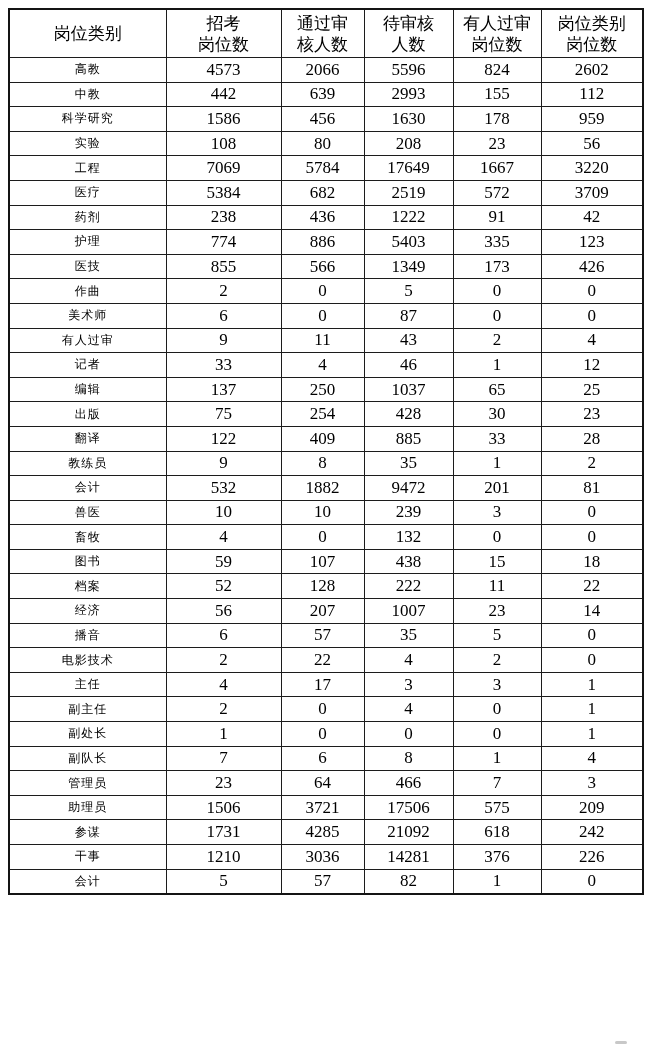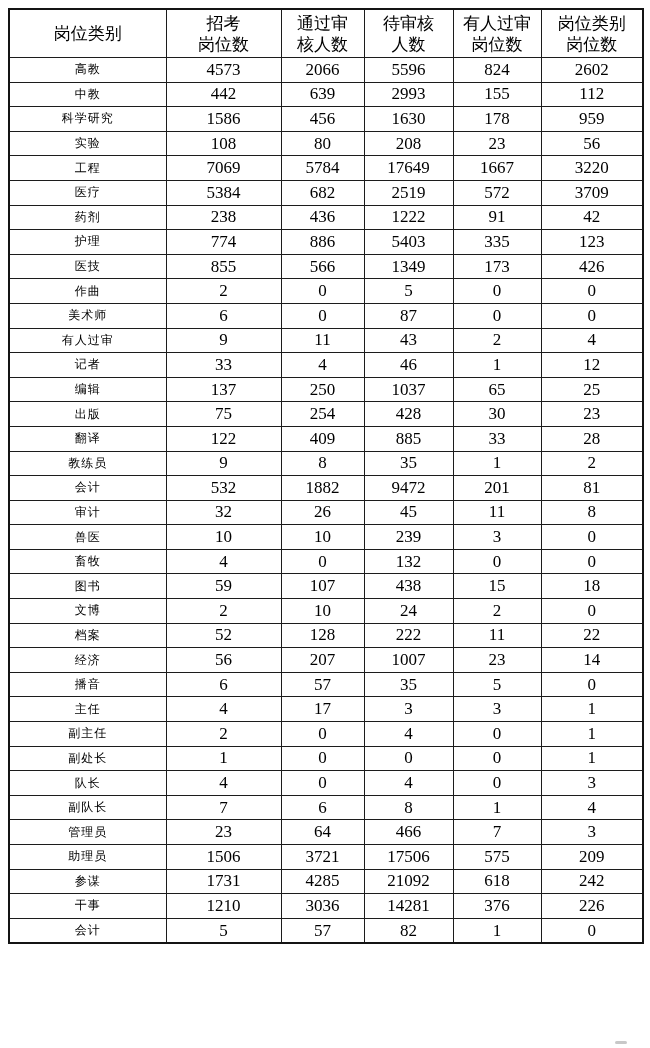--- a/index.html
+++ b/index.html
@@ -202,28 +202,20 @@
       </tr>
       <tr>
         <td class="cat">会计</td>
         <td>532</td>
         <td>1882</td>
         <td>9472</td>
         <td>201</td>
         <td>81</td>
       </tr>
       <tr>
-        <td class="cat">审计</td>
-        <td>32</td>
-        <td>26</td>
-        <td>45</td>
-        <td>11</td>
-        <td>8</td>
-      </tr>
-      <tr>
         <td class="cat">兽医</td>
         <td>10</td>
         <td>10</td>
         <td>239</td>
         <td>3</td>
         <td>0</td>
       </tr>
       <tr>
         <td class="cat">畜牧</td>
         <td>4</td>
@@ -234,28 +226,20 @@
       </tr>
       <tr>
         <td class="cat">图书</td>
         <td>59</td>
         <td>107</td>
         <td>438</td>
         <td>15</td>
         <td>18</td>
       </tr>
       <tr>
-        <td class="cat">文博</td>
-        <td>2</td>
-        <td>10</td>
-        <td>24</td>
-        <td>2</td>
-        <td>0</td>
-      </tr>
-      <tr>
         <td class="cat">档案</td>
         <td>52</td>
         <td>128</td>
         <td>222</td>
         <td>11</td>
         <td>22</td>
       </tr>
       <tr>
         <td class="cat">经济</td>
         <td>56</td>
@@ -266,20 +250,28 @@
       </tr>
       <tr>
         <td class="cat">播音</td>
         <td>6</td>
         <td>57</td>
         <td>35</td>
         <td>5</td>
         <td>0</td>
       </tr>
       <tr>
+        <td class="cat">电影技术</td>
+        <td>2</td>
+        <td>22</td>
+        <td>4</td>
+        <td>2</td>
+        <td>0</td>
+      </tr>
+      <tr>
         <td class="cat">主任</td>
         <td>4</td>
         <td>17</td>
         <td>3</td>
         <td>3</td>
         <td>1</td>
       </tr>
       <tr>
         <td class="cat">副主任</td>
         <td>2</td>
@@ -288,28 +280,20 @@
         <td>0</td>
         <td>1</td>
       </tr>
       <tr>
         <td class="cat">副处长</td>
         <td>1</td>
         <td>0</td>
         <td>0</td>
         <td>0</td>
         <td>1</td>
-      </tr>
-      <tr>
-        <td class="cat">队长</td>
-        <td>4</td>
-        <td>0</td>
-        <td>4</td>
-        <td>0</td>
-        <td>3</td>
       </tr>
       <tr>
         <td class="cat">副队长</td>
         <td>7</td>
         <td>6</td>
         <td>8</td>
         <td>1</td>
         <td>4</td>
       </tr>
       <tr>

